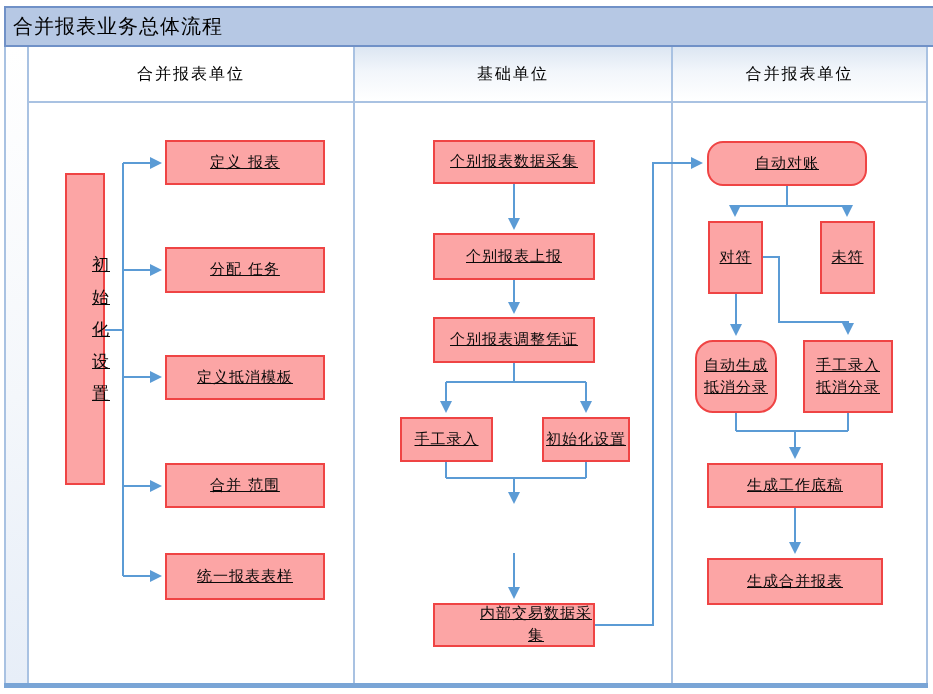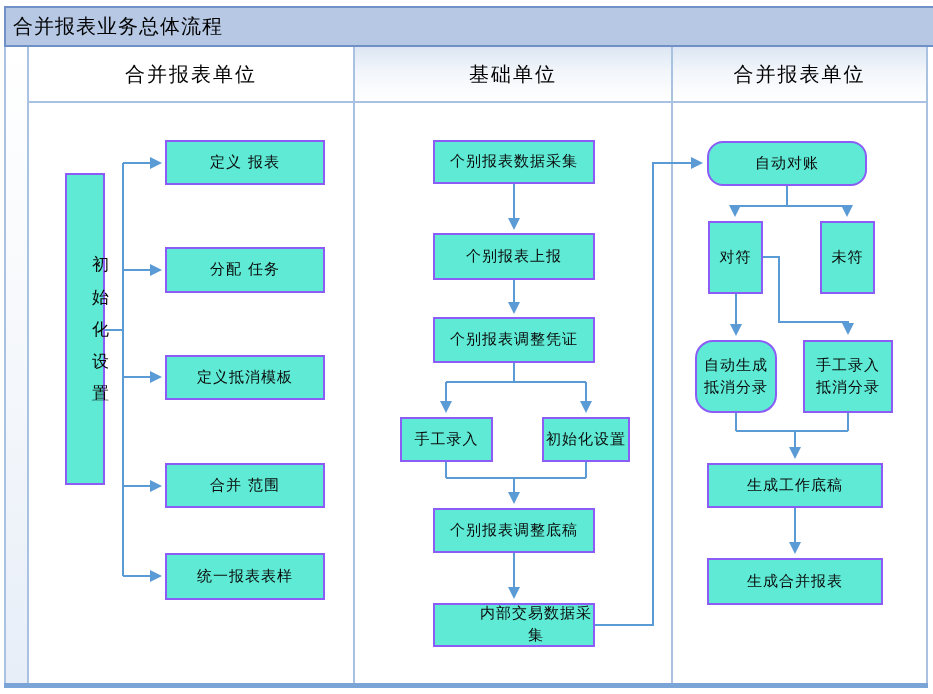--- a/index.html
+++ b/index.html
@@ -22,36 +22,36 @@
   .vl-c12{left:353px;}
   .vl-c23{left:671px;}
   .vl-outer-right{left:926px;}
   
   .hdr-bg{position:absolute;top:47px;height:54px;z-index:1;
     background:linear-gradient(to bottom,#dce6f2 0%,#f2f6fb 45%,#ffffff 100%);}
   .hdr-bg.c2{left:355px;width:316px;}
   .hdr-bg.c3{left:673px;width:253px;}
   .hdr-line{position:absolute;left:27px;top:101px;width:901px;height:2px;background:#a9c2e2;z-index:2;}
   .lane-label{position:absolute;top:47px;height:54px;display:flex;align-items:center;justify-content:center;
-    font-size:20px;letter-spacing:2px;color:#000;z-index:3;}
+    font-size:16px;letter-spacing:2px;color:#000;z-index:3;}
   .ll1{left:29px;width:324px;}
   .ll2{left:355px;width:316px;}
   .ll3{left:673px;width:253px;}
   
   .strip{position:absolute;left:6px;top:47px;width:21px;height:636px;z-index:1;
     background:linear-gradient(to bottom,#ffffff 0%,#f4f7fb 55%,#e7eef8 100%);}
   
   .bottom-band{position:absolute;left:4px;top:683px;width:924px;height:5px;background:#7aa5d6;z-index:2;}
   
   svg.wires{position:absolute;left:0;top:0;z-index:4;}
   
   .node{
-    position:absolute;background:#5eead4;border:2px solid #8b5cf6;box-sizing:border-box;
+    position:absolute;background:#fca5a5;border:2px solid #ef4444;box-sizing:border-box;
     display:flex;align-items:center;justify-content:center;text-align:center;
-    font-size:15px;letter-spacing:1px;color:#0a0a0a;z-index:5;line-height:1.45;
+    font-size:15px;letter-spacing:1px;color:#0a0a0a;z-index:5;line-height:1.45;text-decoration:underline;
   }
   .node .wrap{display:inline-block;width:4.35em;word-break:break-all;text-align:center;}
   .init{left:65px;top:173px;width:40px;height:312px;}
   .init .vtxt{display:inline-block;width:1.15em;word-break:break-all;line-height:1.9;font-size:17px;text-align:center;margin-left:32px;}
   .l0{left:165px;top:140px;width:160px;height:45px;}
   .l1{left:165px;top:247px;width:160px;height:46px;}
   .l2{left:165px;top:355px;width:160px;height:45px;}
   .l3{left:165px;top:463px;width:160px;height:45px;}
   .l4{left:165px;top:553px;width:160px;height:47px;}
   .m0{left:433px;top:140px;width:162px;height:44px;}
@@ -138,21 +138,20 @@
   <div class="node l1">分配 任务</div>
   <div class="node l2">定义抵消模板</div>
   <div class="node l3">合并 范围</div>
   <div class="node l4">统一报表表样</div>
 
   <div class="node m0">个别报表数据采集</div>
   <div class="node m1">个别报表上报</div>
   <div class="node m2">个别报表调整凭证</div>
   <div class="node m3">手工录入</div>
   <div class="node m4">初始化设置</div>
-  <div class="node m5">个别报表调整底稿</div>
   <div class="node m6">内部交易数据采集</div>
 
   <div class="node r0">自动对账</div>
   <div class="node r1">对符</div>
   <div class="node r2">未符</div>
   <div class="node r3">
     <span class="wrap">自动生成抵消分录</span>
   </div>
   <div class="node r4">
     <span class="wrap">手工录入抵消分录</span>

